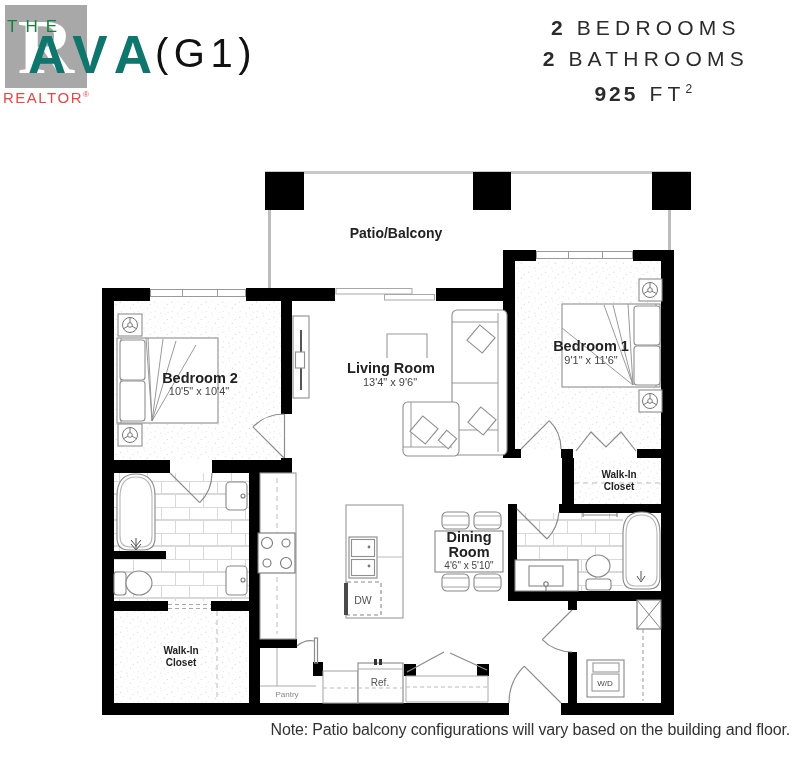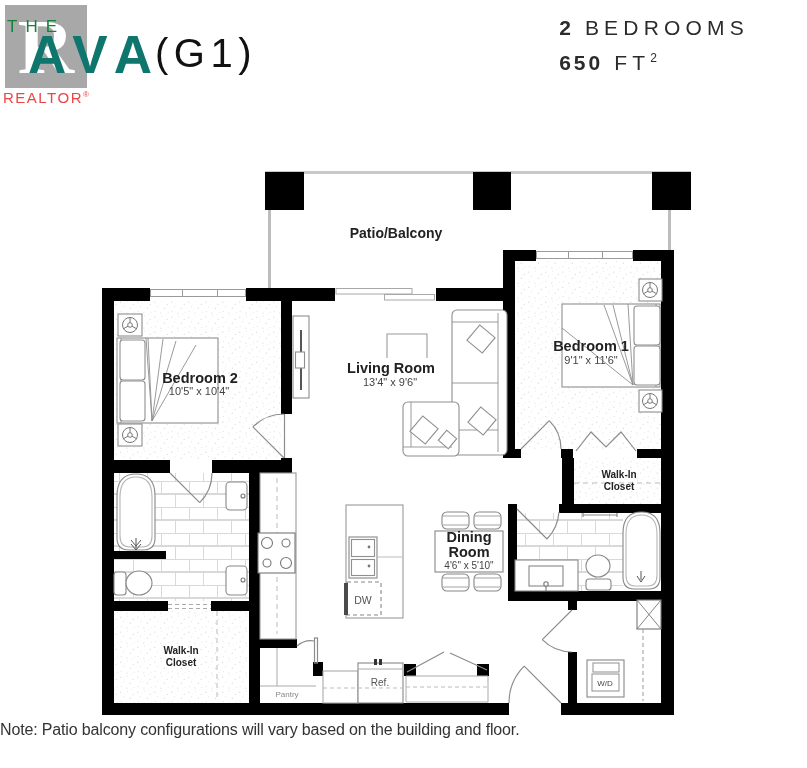--- a/index.html
+++ b/index.html
@@ -7,25 +7,25 @@
        font-family:"Liberation Sans", sans-serif;}
   .abs{position:absolute;}
   #logo-sq{left:5px;top:5px;width:82px;height:83px;background:#a8a8a8;}
   #logo-r{left:5px;top:5px;width:82px;height:83px;color:#fff;font-family:"Liberation Serif",serif;
       font-weight:bold;font-size:78px;line-height:83px;text-align:center;}
   #the{left:7px;top:17px;font-size:17px;letter-spacing:8px;color:#15803d;font-weight:500;}
   #ava{left:28px;top:24px;font-size:53px;font-weight:700;letter-spacing:10px;color:#0f766e;}
   #g1{left:155px;top:31px;font-size:40px;font-weight:400;letter-spacing:5.5px;color:#111;}
   #realtor{left:3px;top:89px;font-size:15px;letter-spacing:1.5px;color:#ef4444;}
   #realtor sup{font-size:8px;}
-  #specs{right:58px;top:12px;text-align:left;color:#2b2b2b;font-size:21px;
+  #specs{right:58px;top:12px;text-align:center;color:#2b2b2b;font-size:21px;
      letter-spacing:5.2px;line-height:31px;font-weight:400;}
   #specs b{font-weight:700;letter-spacing:3px;}
   #specs sup{font-size:12px;letter-spacing:0;margin-right:5px;}
-  #note{left:0px;top:721px;width:790px;text-align:left;font-size:16px;color:#333;letter-spacing:-0.15px;}
+  #note{left:0px;top:721px;width:790px;text-align:right;font-size:16px;color:#333;letter-spacing:-0.15px;}
 </style>
 </head>
 <body>
 <svg class="abs" style="left:0;top:0" width="807" height="768" viewBox="0 0 807 768">
 <defs>
   <pattern id="dots" width="17" height="15" patternUnits="userSpaceOnUse">
     <circle cx="1.8" cy="2.2" r="0.6" fill="#d4d4d4"></circle>
     <circle cx="8.5" cy="1.1" r="0.5" fill="#dddddd"></circle>
     <circle cx="14.2" cy="4.3" r="0.65" fill="#d8d8d8"></circle>
     <circle cx="4.6" cy="6.8" r="0.5" fill="#dadada"></circle>
@@ -264,15 +264,16 @@
 </g>
 </svg>
 <div class="abs" id="logo-sq"></div>
 <div class="abs" id="logo-r">R</div>
 <div class="abs" id="the">THE</div>
 <div class="abs" id="ava">AVA</div>
 <div class="abs" id="g1">(G1)</div>
 <div class="abs" id="realtor">REALTOR<sup>®</sup></div>
 <div class="abs" id="specs">
   <div><b>2</b> BEDROOMS</div>
-  <div><b>650</b> FT<sup>2</sup></div>
+  <div><b>2</b> BATHROOMS</div>
+  <div><b>925</b> FT<sup>2</sup></div>
 </div>
 <div class="abs" id="note">Note: Patio balcony configurations will vary based on the building and floor.</div>
 
 </body></html>

